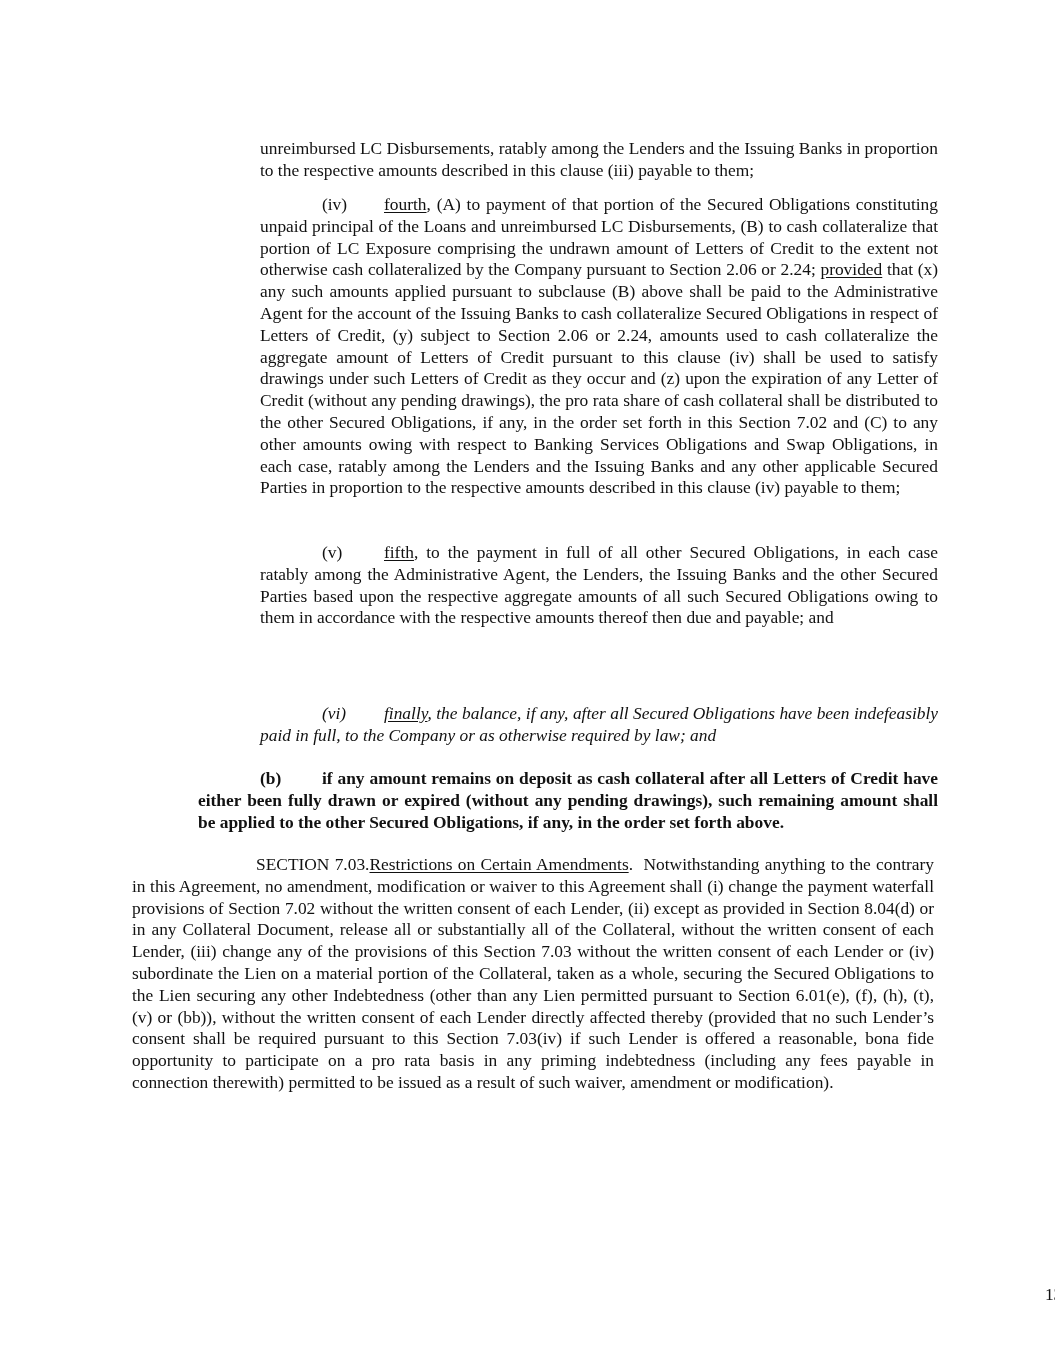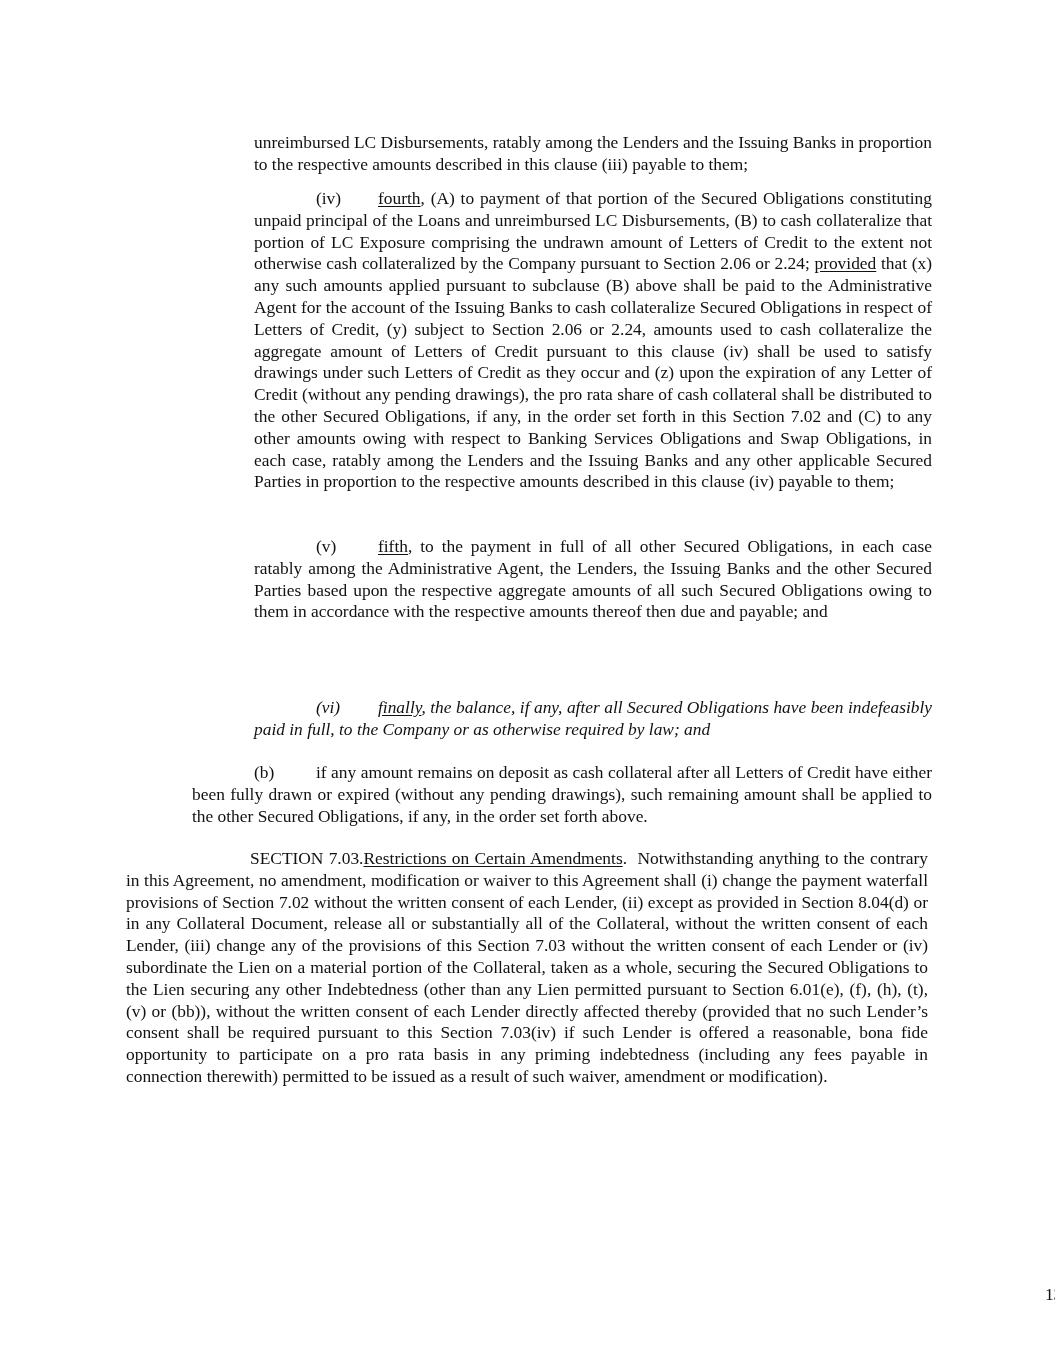--- a/index.html
+++ b/index.html
@@ -13,29 +13,29 @@
       position: relative;
       overflow: hidden;
       font-family: "Liberation Serif", "DejaVu Serif", serif;
       font-size: 17.4px;
       line-height: 21.8px;
       color: #111111;
     }
     .para {
       position: absolute;
       text-align: justify;
-      margin: 6px;
+      margin: 12px;
     }
     .u { text-decoration: underline; text-underline-offset: 2px; }
     .label { display: inline-block; }
     .p-iii { left: 248px; top: 126px; width: 678px; }
     .p-iv { left: 248px; top: 182px; width: 678px; }
     .p-v { left: 248px; top: 530px; width: 678px; }
     .p-vi { left: 248px; top: 691px; width: 678px; font-style: italic; }
-    .p-b { left: 186px; top: 756px; width: 740px; }
+    .p-b { left: 186px; top: 756px; width: 740px; font-weight: bold; }
     .p-703 { left: 120px; top: 842px; width: 802px; }
     .indent-iv .label { width: 62px; margin-left: 62px; }
     .indent-b .label { width: 62px; margin-left: 62px; }
     .indent-703 { text-indent: 124px; }
     .page-number {
       position: absolute;
       left: 16px;
       width: 1055px;
       top: 1284px;
       text-align: right;

